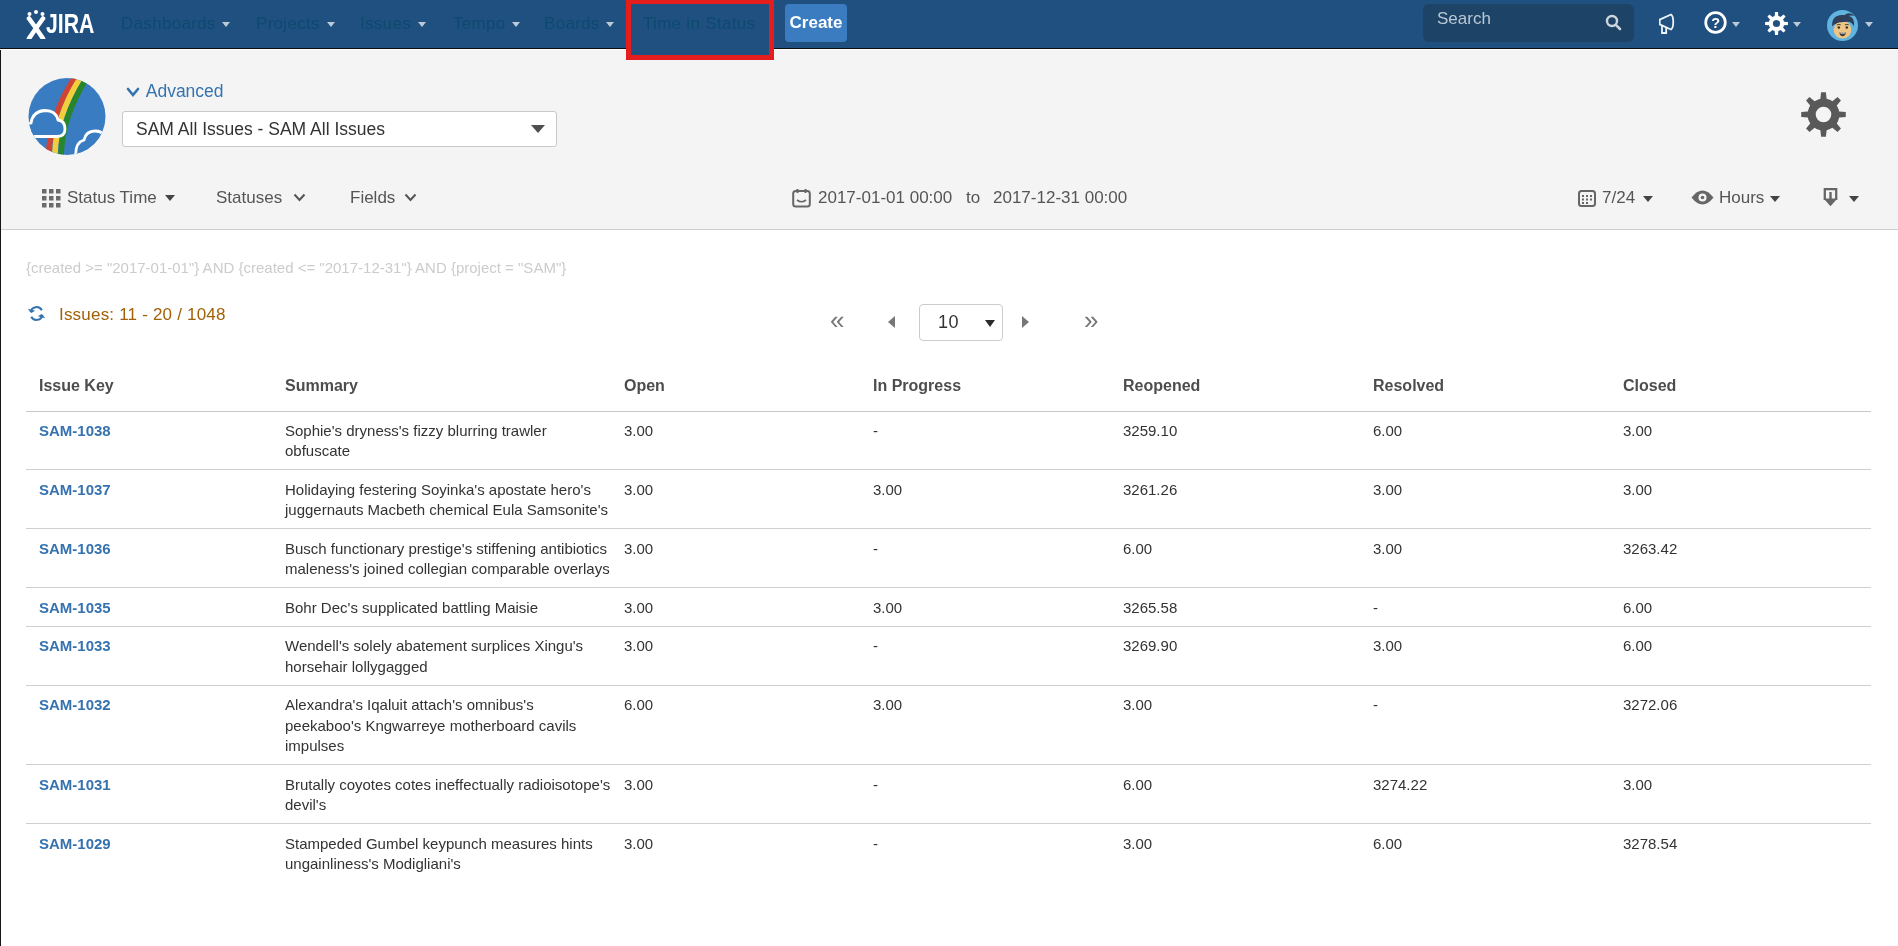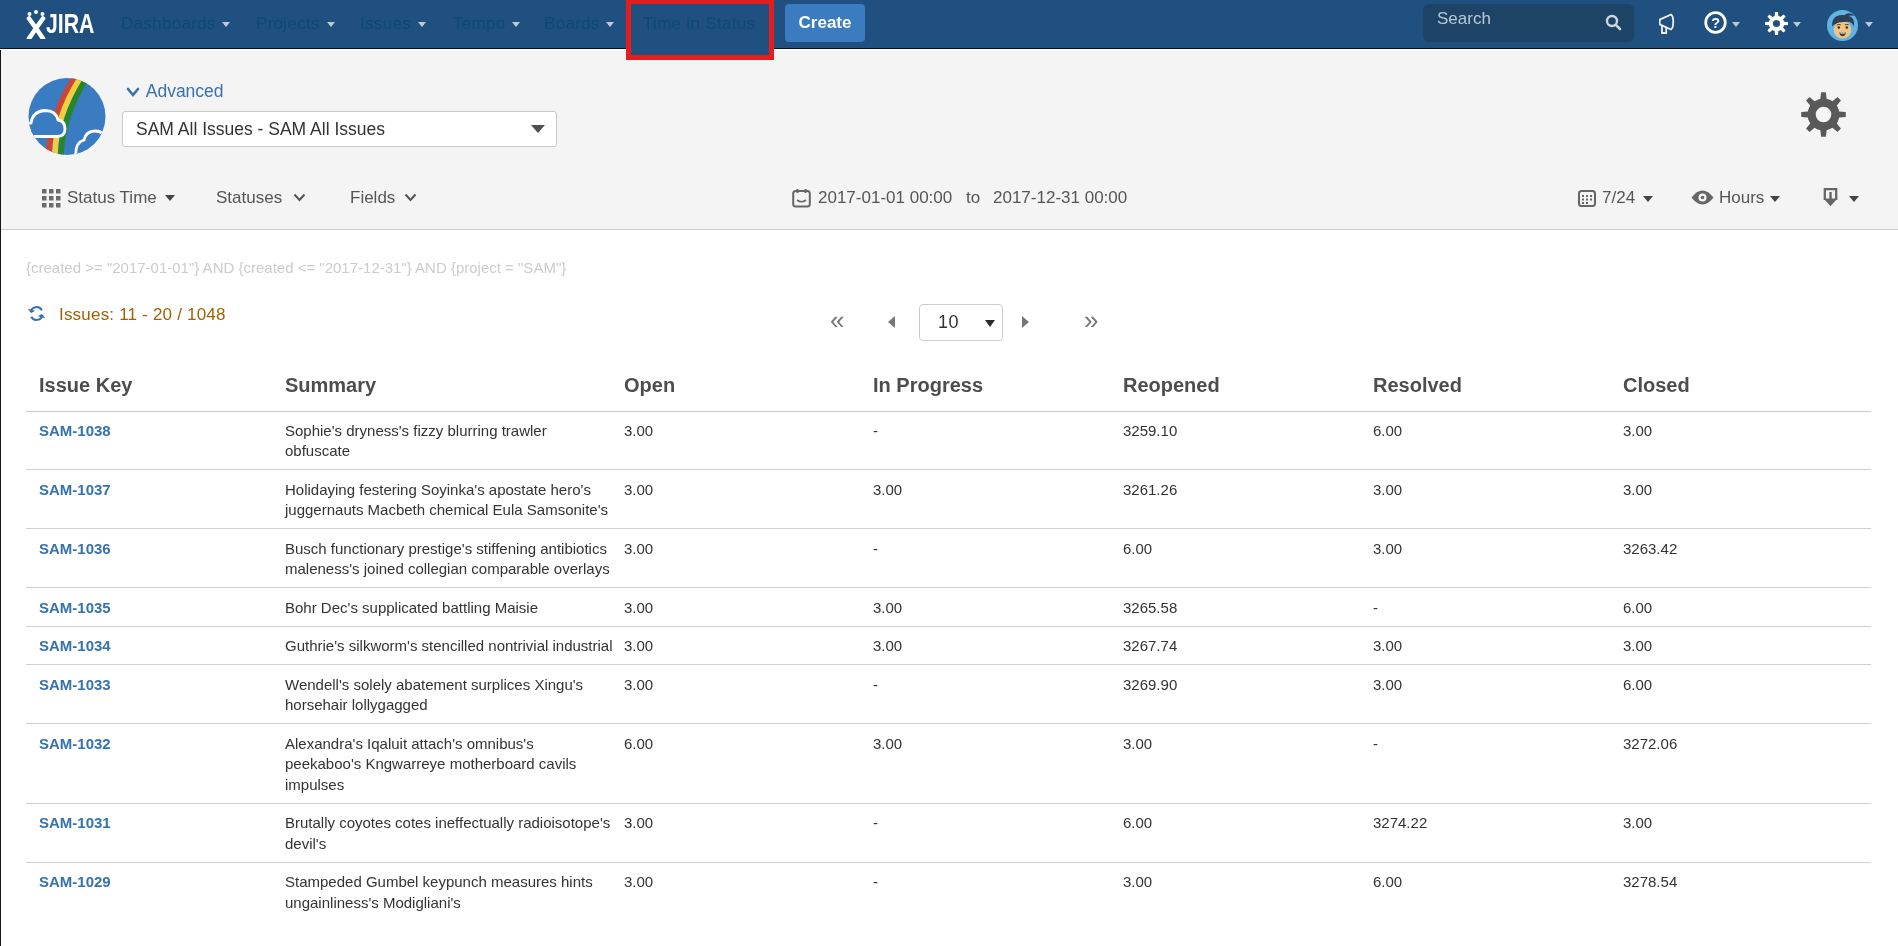--- a/index.html
+++ b/index.html
@@ -17,21 +17,21 @@
 .navitem { color:#0c4a6e; font-size:17px; letter-spacing:0.3px; top:0; height:48px; line-height:48px; z-index:2; }
 .navcar { width:0; height:0; border-left:4.5px solid transparent; border-right:4.5px solid transparent; border-top:5.5px solid #bcc9d8; top:21.5px; z-index:2; }
 
 #jiramark { left:20px; top:9px; z-index:2; }
 #jiratext { left:46px; top:8px; color:#fff; font-size:28px; font-weight:bold; transform:scaleX(0.76); transform-origin:left; z-index:2; }
 
 
 #redbox-bg { left:631px; top:0; width:138px; height:55px; background:#205080; z-index:2; }
 #redbox { left:626px; top:-1px; width:148px; height:61px; border:5px solid #e61d1d; z-index:3; background:transparent; }
 
-#createbtn { left:785px; top:4px; width:80px; height:38px; background:#3b7cc1; border-radius:4px; color:#fff; font-weight:bold; font-size:17px; text-align:center; line-height:37px; z-index:2; }
+#createbtn { left:785px; top:4px; width:62px; height:38px; background:#3b7cc1; border-radius:4px; color:#fff; font-weight:bold; font-size:17px; text-align:center; line-height:37px; z-index:2; }
 
 #searchbox { left:1423px; top:4px; width:211px; height:38px; background:#1d4366; border-radius:6px; z-index:2; }
 #searchtext { left:1437px; top:0px; height:38px; line-height:38px; color:#bac8d5; font-size:17px; z-index:3; }
 
 
 #panel { left:0; top:50px; width:1898px; height:180px; background:#f4f4f4; border-bottom:1px solid #cfcfcf; }
 
 #advlink { left:136px; top:81px; font-size:17.5px; color:#3572b0; }
 #selbox { left:122px; top:111px; width:435px; height:36px; background:#fff; border:1px solid #c9c9c9; border-radius:3px; }
 #seltext { left:136px; top:111px; height:52px; line-height:36px; font-size:17.5px; color:#333; }
@@ -46,21 +46,21 @@
 
 .pagarrow { color:#777; font-size:26px; }
 #pagesel { left:919px; top:304px; width:84px; height:37px; background:#fff; border:1px solid #ccc; border-radius:4px; }
 #pageseltext { left:938px; top:304px; height:37px; line-height:37px; font-size:18px; letter-spacing:0.5px; color:#333; }
 #pageseltri { left:984.5px; top:319.5px; width:0; height:0; border-left:5.5px solid transparent; border-right:5.5px solid transparent; border-top:7.5px solid #2b2b2b; }
 .ptri-l { width:0; height:0; border-top:6.75px solid transparent; border-bottom:6.75px solid transparent; border-right:7px solid #777; }
 .ptri-r { width:0; height:0; border-top:6.75px solid transparent; border-bottom:6.75px solid transparent; border-left:7px solid #777; }
 
 
 #tbl { position:absolute; left:26px; top:375px; width:1845px; border-collapse:collapse; table-layout:fixed; }
-#tbl th { font-size:20px; color:#4d4d4d; font-weight:bold; text-align:left; vertical-align:bottom; padding:0 0 14.5px 13px; border-bottom:1px solid #c8c8c8; line-height:21px; }
+#tbl th { font-size:16px; color:#4d4d4d; font-weight:bold; text-align:left; vertical-align:bottom; padding:0 0 14.5px 13px; border-bottom:1px solid #c8c8c8; line-height:21px; }
 #tbl th.num, #tbl td.num { padding-right:8.5px; padding-left:0; }
 #tbl td { font-size:15px; color:#333; vertical-align:top; padding:9.3px 0 7.5px 13px; border-bottom:1px solid #cfcfcf; line-height:20.6px; }
 #tbl td:nth-child(2), #tbl th:nth-child(2) { padding-left:11px; }
 #tbl td.key { color:#3572b0; font-weight:bold; }
 #tbl tr:last-child td { border-bottom:none; }
 </style>
 </head>
 <body>
 
 <div id="nav" class="abs"></div>
@@ -299,29 +299,20 @@
 <tr>
         <td class="key">SAM-1035</td>
         <td>Bohr Dec's supplicated battling Maisie</td>
         <td class="num">3.00</td>
         <td class="num">3.00</td>
         <td class="num">3265.58</td>
         <td class="num">-</td>
         <td class="num">6.00</td>
       </tr>
 <tr>
-        <td class="key">SAM-1034</td>
-        <td>Guthrie's silkworm's stencilled nontrivial industrial</td>
-        <td class="num">3.00</td>
-        <td class="num">3.00</td>
-        <td class="num">3267.74</td>
-        <td class="num">3.00</td>
-        <td class="num">3.00</td>
-      </tr>
-<tr>
         <td class="key">SAM-1033</td>
         <td>Wendell's solely abatement surplices Xingu's<br>horsehair lollygagged</td>
         <td class="num">3.00</td>
         <td class="num">-</td>
         <td class="num">3269.90</td>
         <td class="num">3.00</td>
         <td class="num">6.00</td>
       </tr>
 <tr>
         <td class="key">SAM-1032</td>

